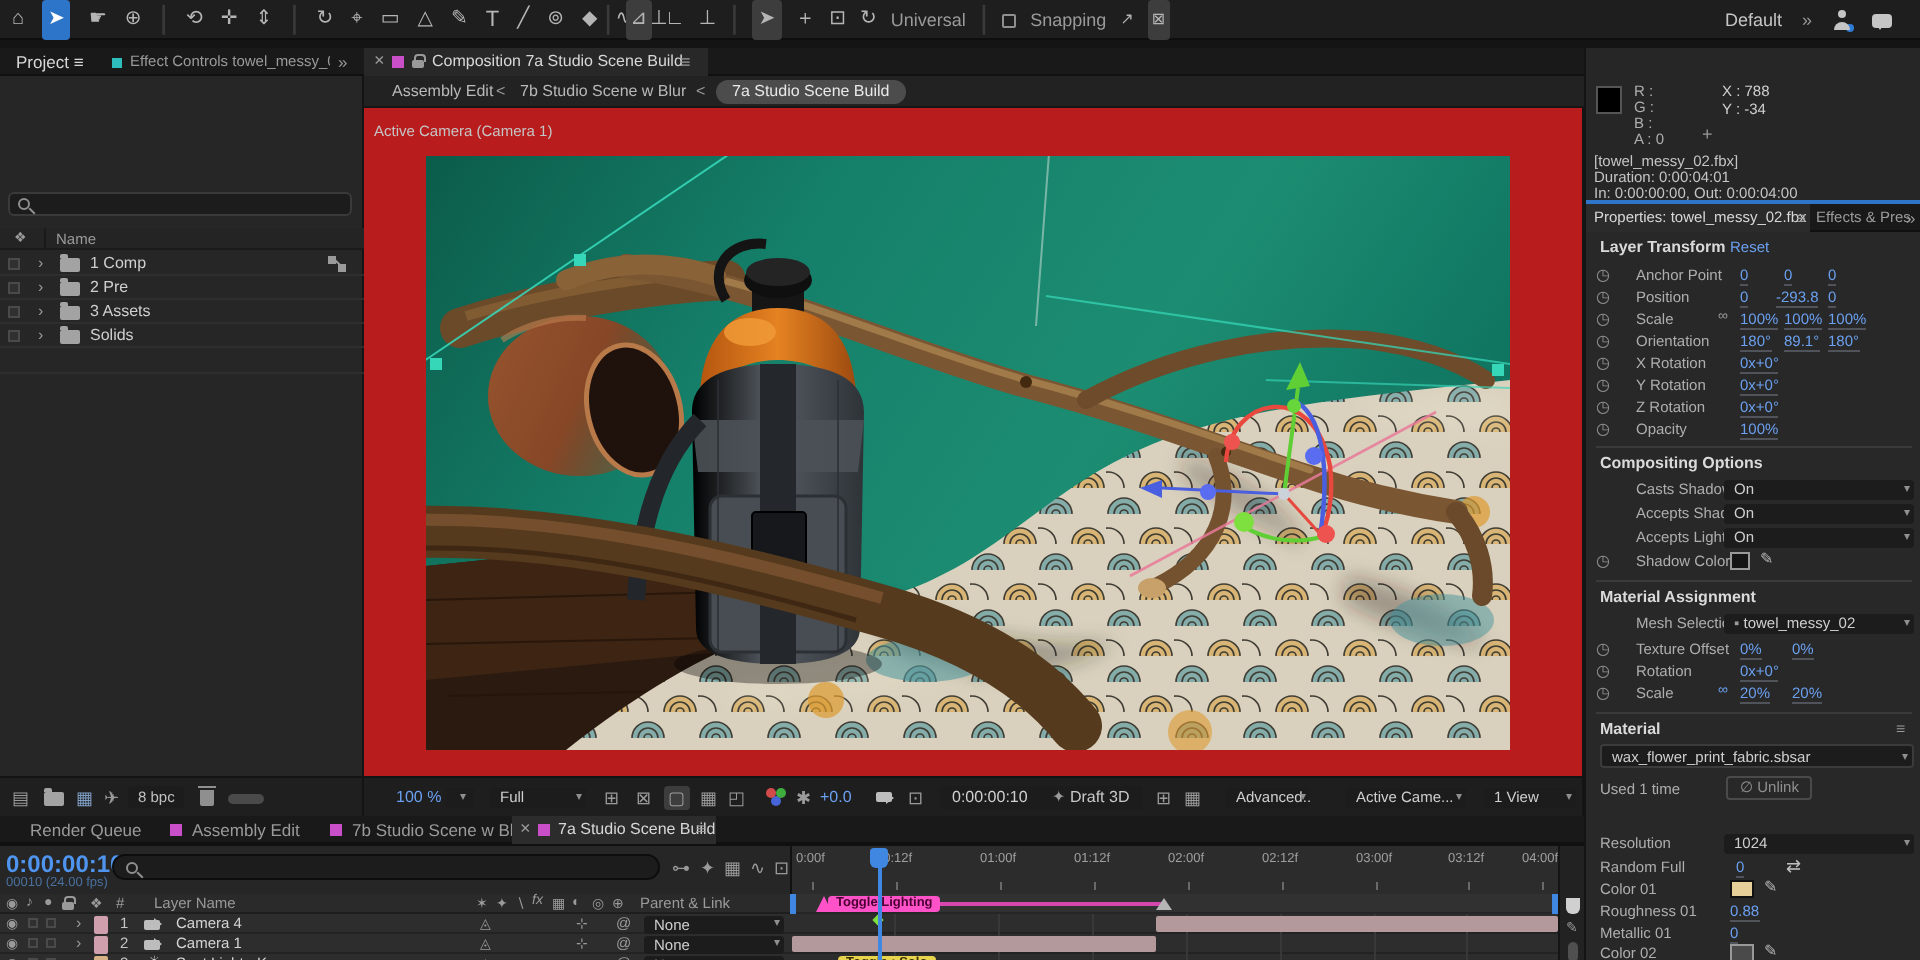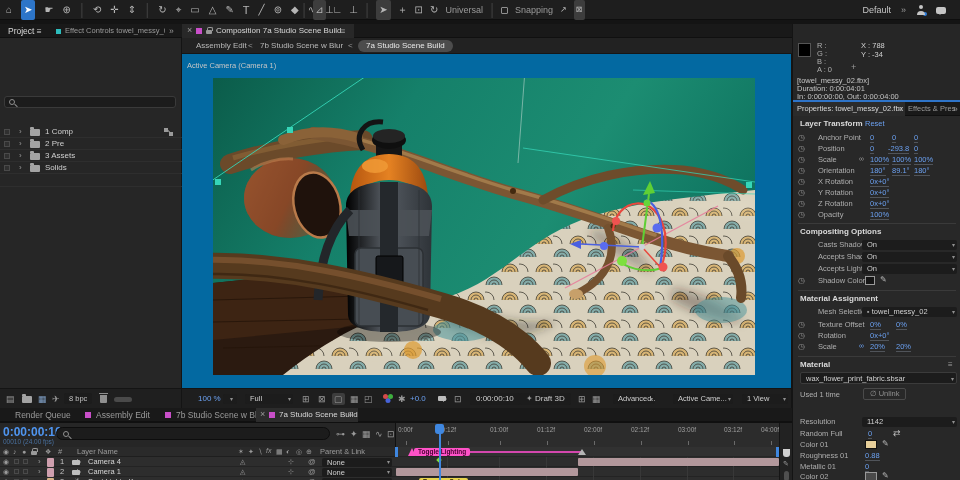--- a/index.html
+++ b/index.html
@@ -110,20 +110,25 @@
 <div class="p tabrow" style="left:0;top:24px;width:182px;height:14px">
   <span class="p tab on" style="left:8px;border-bottom:1px solid #c9c9c9"><span>Project</span> <span>≡</span></span>
   <span class="p" style="left:56px;top:5px;width:5px;height:5px;background:#2dbdbd"></span>
   <span class="p tab" style="left:65px;font-size:7.5px;max-width:100px;overflow:hidden">Effect Controls towel_messy_02.fbx</span>
   <span class="p tab" style="left:169px">»</span>
 </div>
 <div class="p" style="left:0;top:38px;width:182px;height:350px;background:#262626;border-right:1px solid #141414">
   <div class="p box" style="left:4px;top:58px;width:172px;height:12px;border:1px solid #3a3a3a;border-radius:3px">
     <span class="mag" style="position:absolute;left:4px;top:2px"></span>
   </div>
+  <div class="p" style="left:0;top:76px;width:182px;height:11px;background:#242424;border-bottom:1px solid #1a1a1a">
+    <span class="p dim" style="left:7px;top:1px;font-size:7px">❖</span>
+    <span class="p" style="left:22px;top:0;width:1px;height:11px;background:#1a1a1a"></span>
+    <span class="p dim" style="left:28px;font-size:7.5px;line-height:11px">Name</span>
+  </div>
 
   <div class="p" style="left:0;top:88px;width:182px;height:12px;border-bottom:1px solid #2e2e2e">
     <span class="chip" style="left:4px;top:3px"></span>
     <span class="p dim" style="left:19px;font-size:8px;line-height:12px">›</span>
     <span class="folder" style="position:absolute;left:30px;top:3px"></span>
     <span class="p" style="left:45px;font-size:8px;line-height:12px;color:#cfcfcf">1 Comp</span>
     <span class="flow" style="position:absolute;left:164px;top:2px"></span>
   </div>
   <div class="p" style="left:0;top:100px;width:182px;height:12px;border-bottom:1px solid #2e2e2e">
     <span class="chip" style="left:4px;top:3px"></span>
@@ -164,21 +169,21 @@
     <span class="p dim" style="left:158px;font-size:9px;line-height:14px">≡</span>
   </div>
 </div>
 <div class="p" style="left:182px;top:38px;width:610px;height:16px;background:#222;border-bottom:1px solid #161616">
   <span class="p" style="left:14px;font-size:8px;line-height:16px;color:#b8b8b8">Assembly Edit</span>
   <span class="p dim" style="left:66px;font-size:8px;line-height:16px">&lt;</span>
   <span class="p" style="left:78px;font-size:8px;line-height:16px;color:#b8b8b8">7b Studio Scene w Blur</span>
   <span class="p dim" style="left:166px;font-size:8px;line-height:16px">&lt;</span>
   <span class="p" style="left:176px;top:2px;height:12px;line-height:12px;font-size:8px;color:#e8e8e8;background:#4c4c4c;border-radius:7px;padding:0 8px">7a Studio Scene Build</span>
 </div>
-<div class="p" style="left:182px;top:54px;width:610px;height:334px;background:#0369a1;border-right:1px solid #141414">
+<div class="p" style="left:182px;top:54px;width:610px;height:334px;background:#b91c1c;border-right:1px solid #141414">
   <span class="p" style="left:5px;top:7px;font-size:7.5px;color:#c5c5c5">Active Camera (Camera 1)</span>
 
   <div class="p" style="left:31px;top:24px;width:542px;height:297px;overflow:hidden">
   <svg width="542" height="297" viewBox="0 0 542 297" xmlns="http://www.w3.org/2000/svg">
     <defs>
       <linearGradient id="bgG" x1="0" y1="0" x2="1" y2="0.35">
         <stop offset="0" stop-color="#0b5c4a"></stop>
             <stop offset="0.35" stop-color="#15806a"></stop>
         <stop offset="0.7" stop-color="#1c8d72"></stop>
             <stop offset="1" stop-color="#0f7460"></stop>
@@ -476,21 +481,21 @@
     </div>
 
     <div class="hr" style="left:5px;top:240px;width:158px"></div>
     <span class="sect" style="left:7px;top:244px">Material</span>
     <span class="p dim" style="left:155px;top:244px;font-size:8px">≡</span>
     <div class="ddl" style="left:7px;top:256px;width:157px;height:12px;line-height:12px;border:1px solid #3b3b3b"><span>wax_flower_print_fabric.sbsar</span><span class="chev">▾</span></div>
     <span class="lbl" style="left:7px;top:274px">Used 1 time</span>
     <div class="btnbox" style="left:70px;top:272px"><span>∅ </span><span>Unlink</span></div>
     <div class="prow" style="top:301px">
       <span class="lbl" style="left:7px">Resolution</span>
-      <span class="ddl" style="left:69px;top:0;width:95px"><span>1142</span><span class="chev">▾</span></span>
+      <span class="ddl" style="left:69px;top:0;width:95px"><span>1024</span><span class="chev">▾</span></span>
     </div>
     <div class="prow" style="top:313px">
       <span class="lbl" style="left:7px">Random Full</span>
       <span class="val" style="left:75px">0</span>
       <span class="p" style="left:100px;top:-1px;font-size:9px;color:#c0c0c0">⇄</span>
     </div>
     <div class="prow" style="top:324px">
       <span class="lbl" style="left:7px">Color 01</span>
       <span class="p" style="left:72px;top:0;width:12px;height:9px;background:#e7cf9a;border:1px solid #111"></span>
       <span class="p" style="left:89px;top:-1px;font-size:8px;color:#b5b5b5">✎</span>

